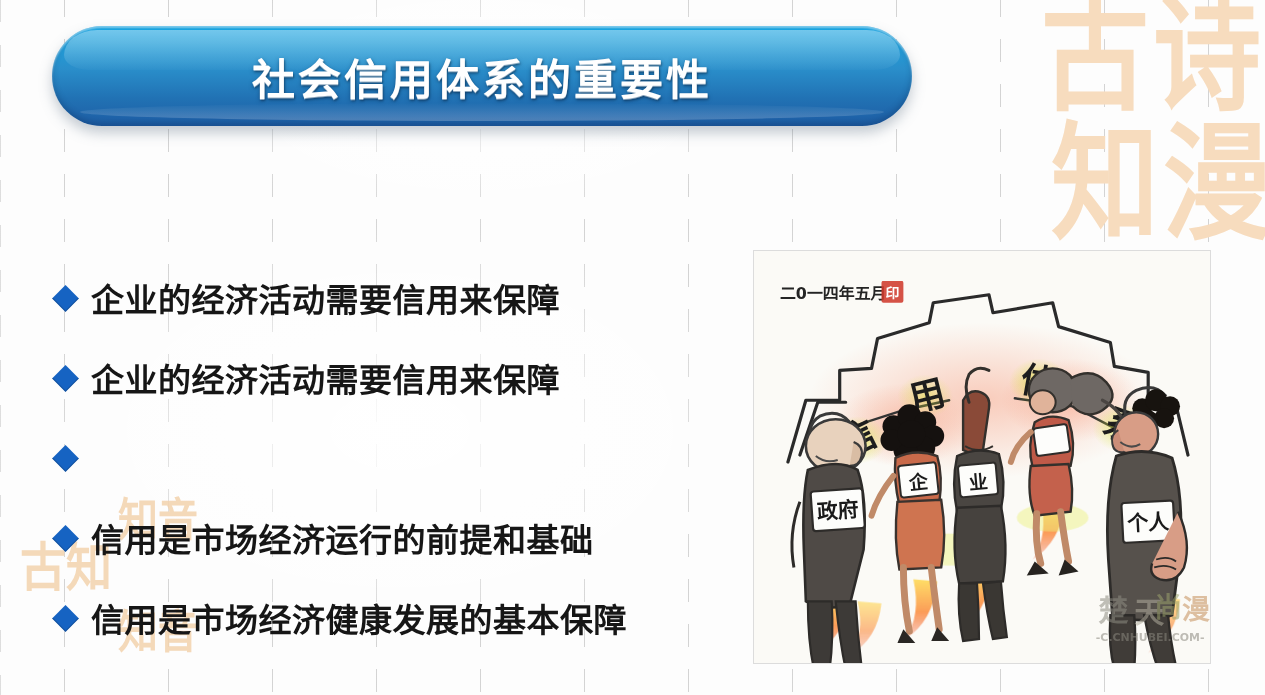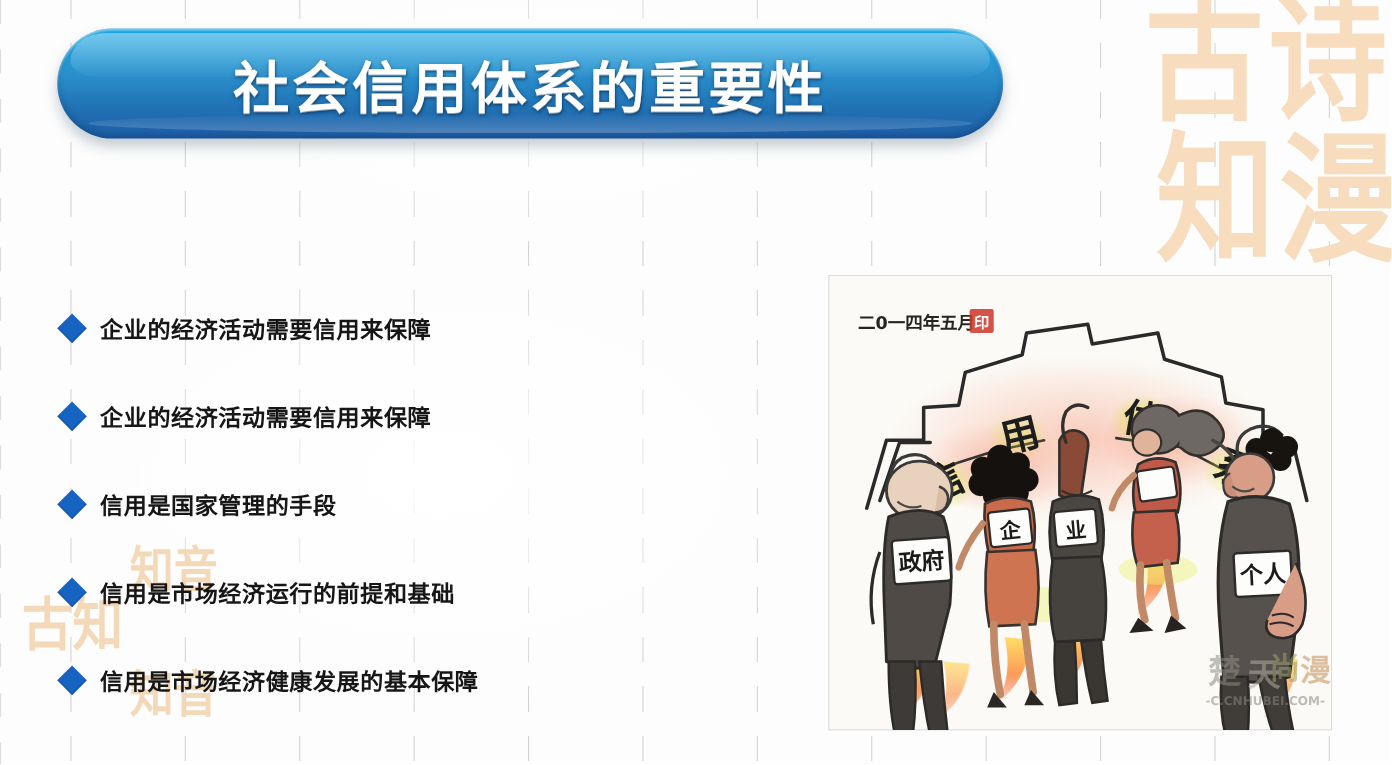--- a/index.html
+++ b/index.html
@@ -139,21 +139,21 @@
     bottom: 5px;
     height: 18px;
     border-radius: 50%;
     background: linear-gradient(to top, rgba(255,255,255,0.22), rgba(255,255,255,0));
     pointer-events: none;
   }
   #title-text {
     position: relative;
     z-index: 2;
     color: #ffffff;
-    font-size: 51px;
+    font-size: 43px;
     font-weight: 700;
     letter-spacing: 3px;
     font-family: Liberation Serif, serif;
     text-shadow:
       0 1px 0 rgba(255,255,255,0.5),
       0 2px 4px rgba(10,50,95,0.55),
       1px 2px 2px rgba(0,0,0,0.30);
     text-align: center;
   }
 
@@ -176,21 +176,21 @@
     width: 19px;
     height: 19px;
     background: #1663c2;
     transform: rotate(45deg);
     margin-right: 16px;
     margin-left: 4px;
     box-shadow: inset -1px -1px 0 rgba(0,0,0,0.18);
   }
   .bullet-text {
     color: #161616;
-    font-size: 21px;
+    font-size: 33px;
     font-weight: 700;
     letter-spacing: 0.5px;
     font-family: "DejaVu Sans", "Liberation Sans", sans-serif;
     white-space: nowrap;
   }
 
   
   #illustration {
     position: absolute;
     left: 753px;
@@ -245,21 +245,20 @@
       <span class="bullet-text">企业的经济活动需要信用来保障</span>
     </div>
 
     <div class="bullet-row">
       <span class="diamond"></span>
       <span class="bullet-text">企业的经济活动需要信用来保障</span>
     </div>
 
     <div class="bullet-row">
       <span class="diamond"></span>
-      <span class="bullet-text">信用是国家管理的手段</span>
     </div>
 
     <div class="bullet-row">
       <span class="diamond"></span>
       <span class="bullet-text">信用是市场经济运行的前提和基础</span>
     </div>
 
     <div class="bullet-row">
       <span class="diamond"></span>
       <span class="bullet-text">信用是市场经济健康发展的基本保障</span>

